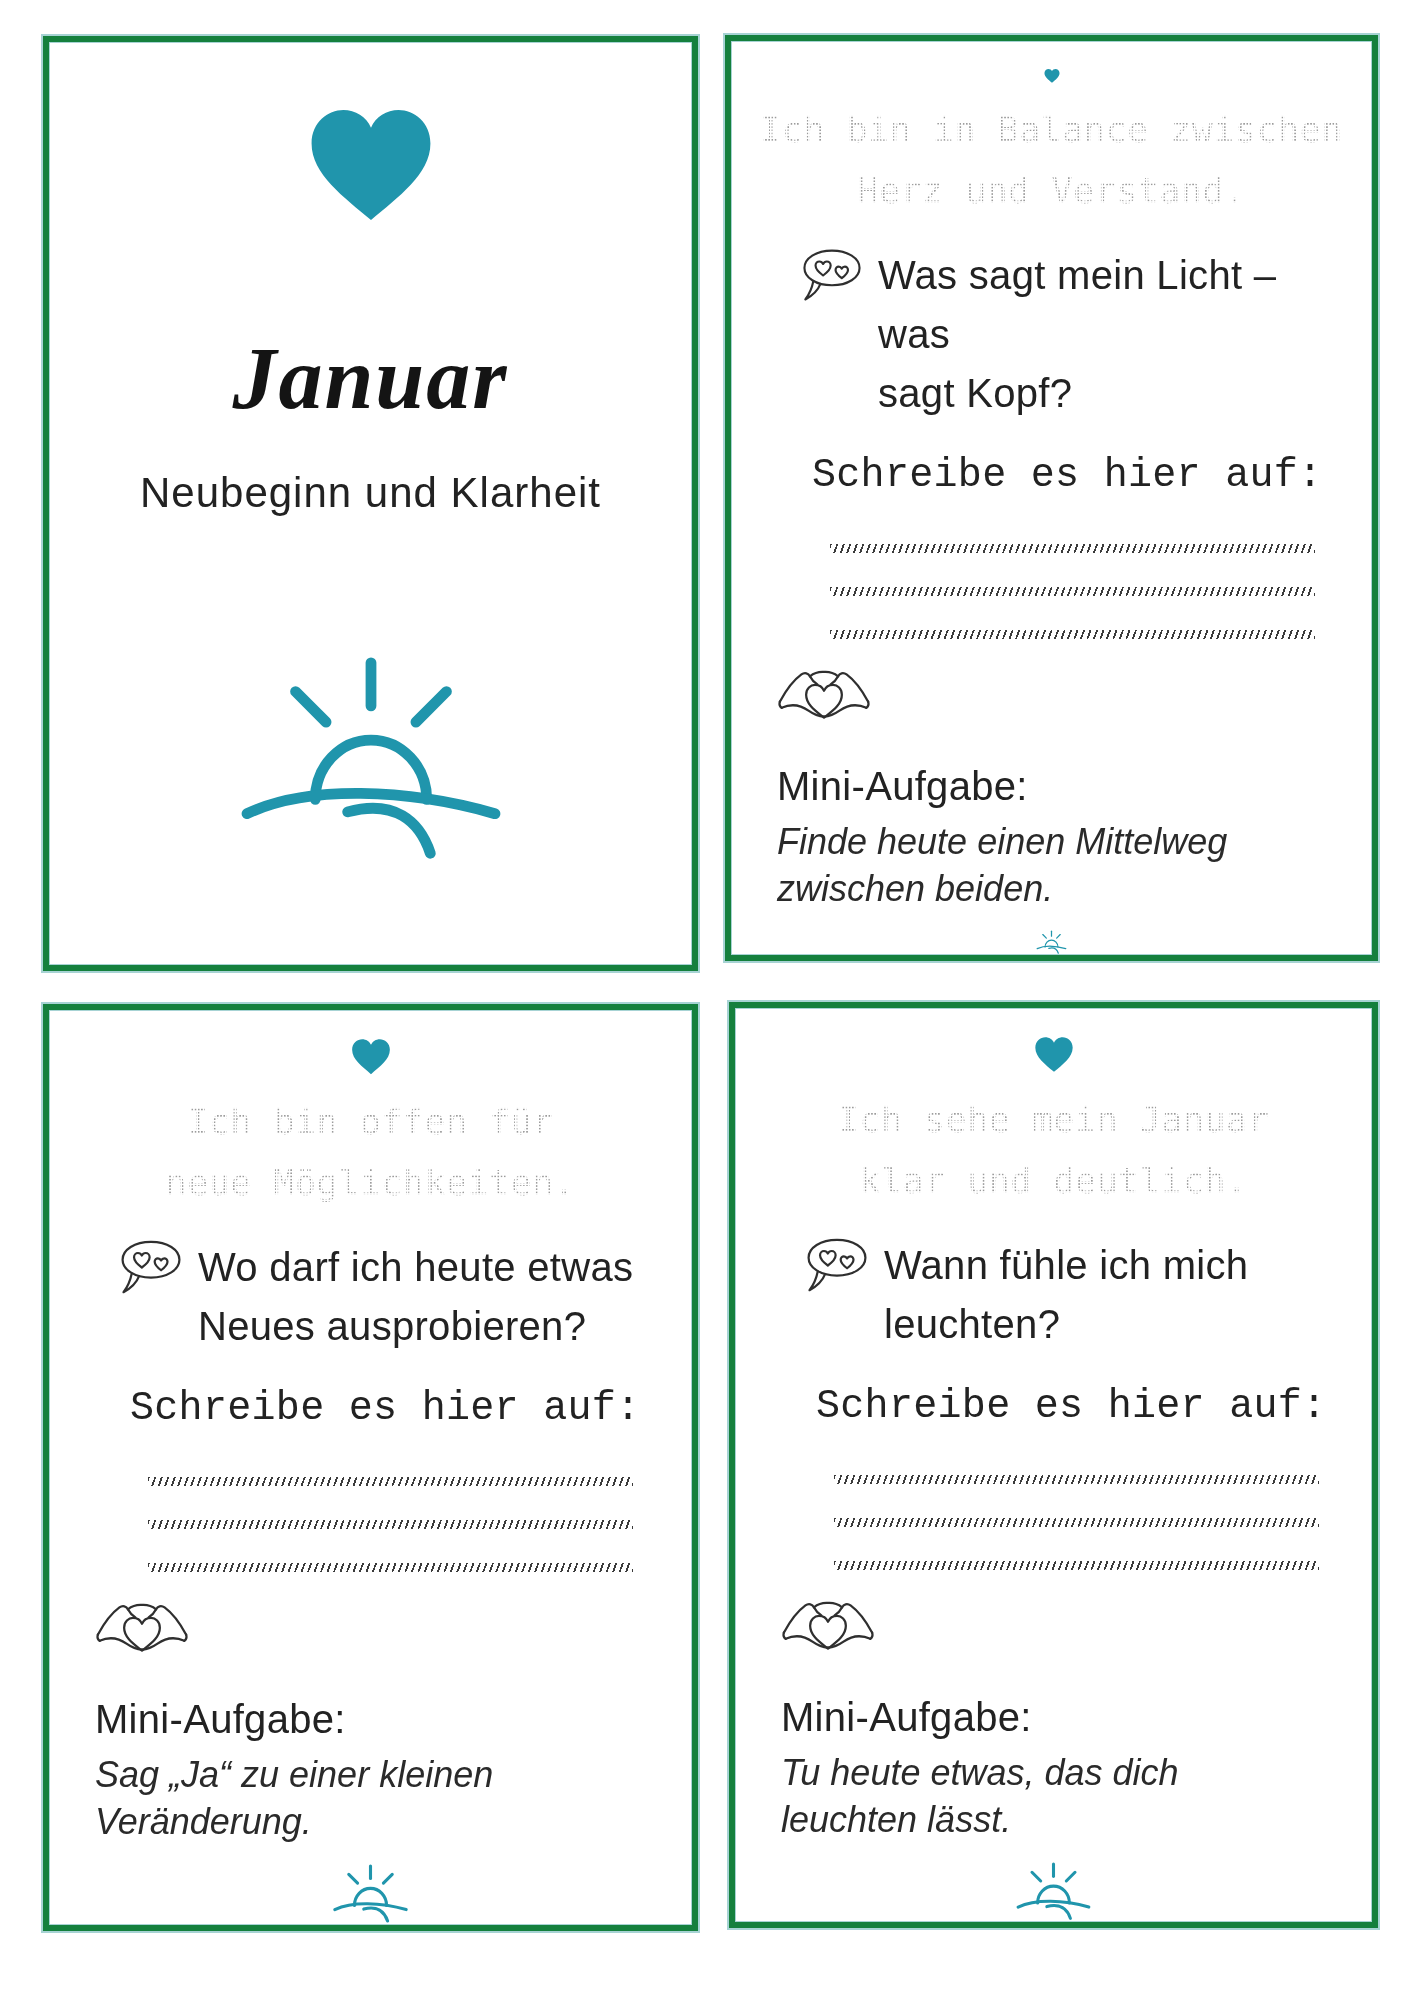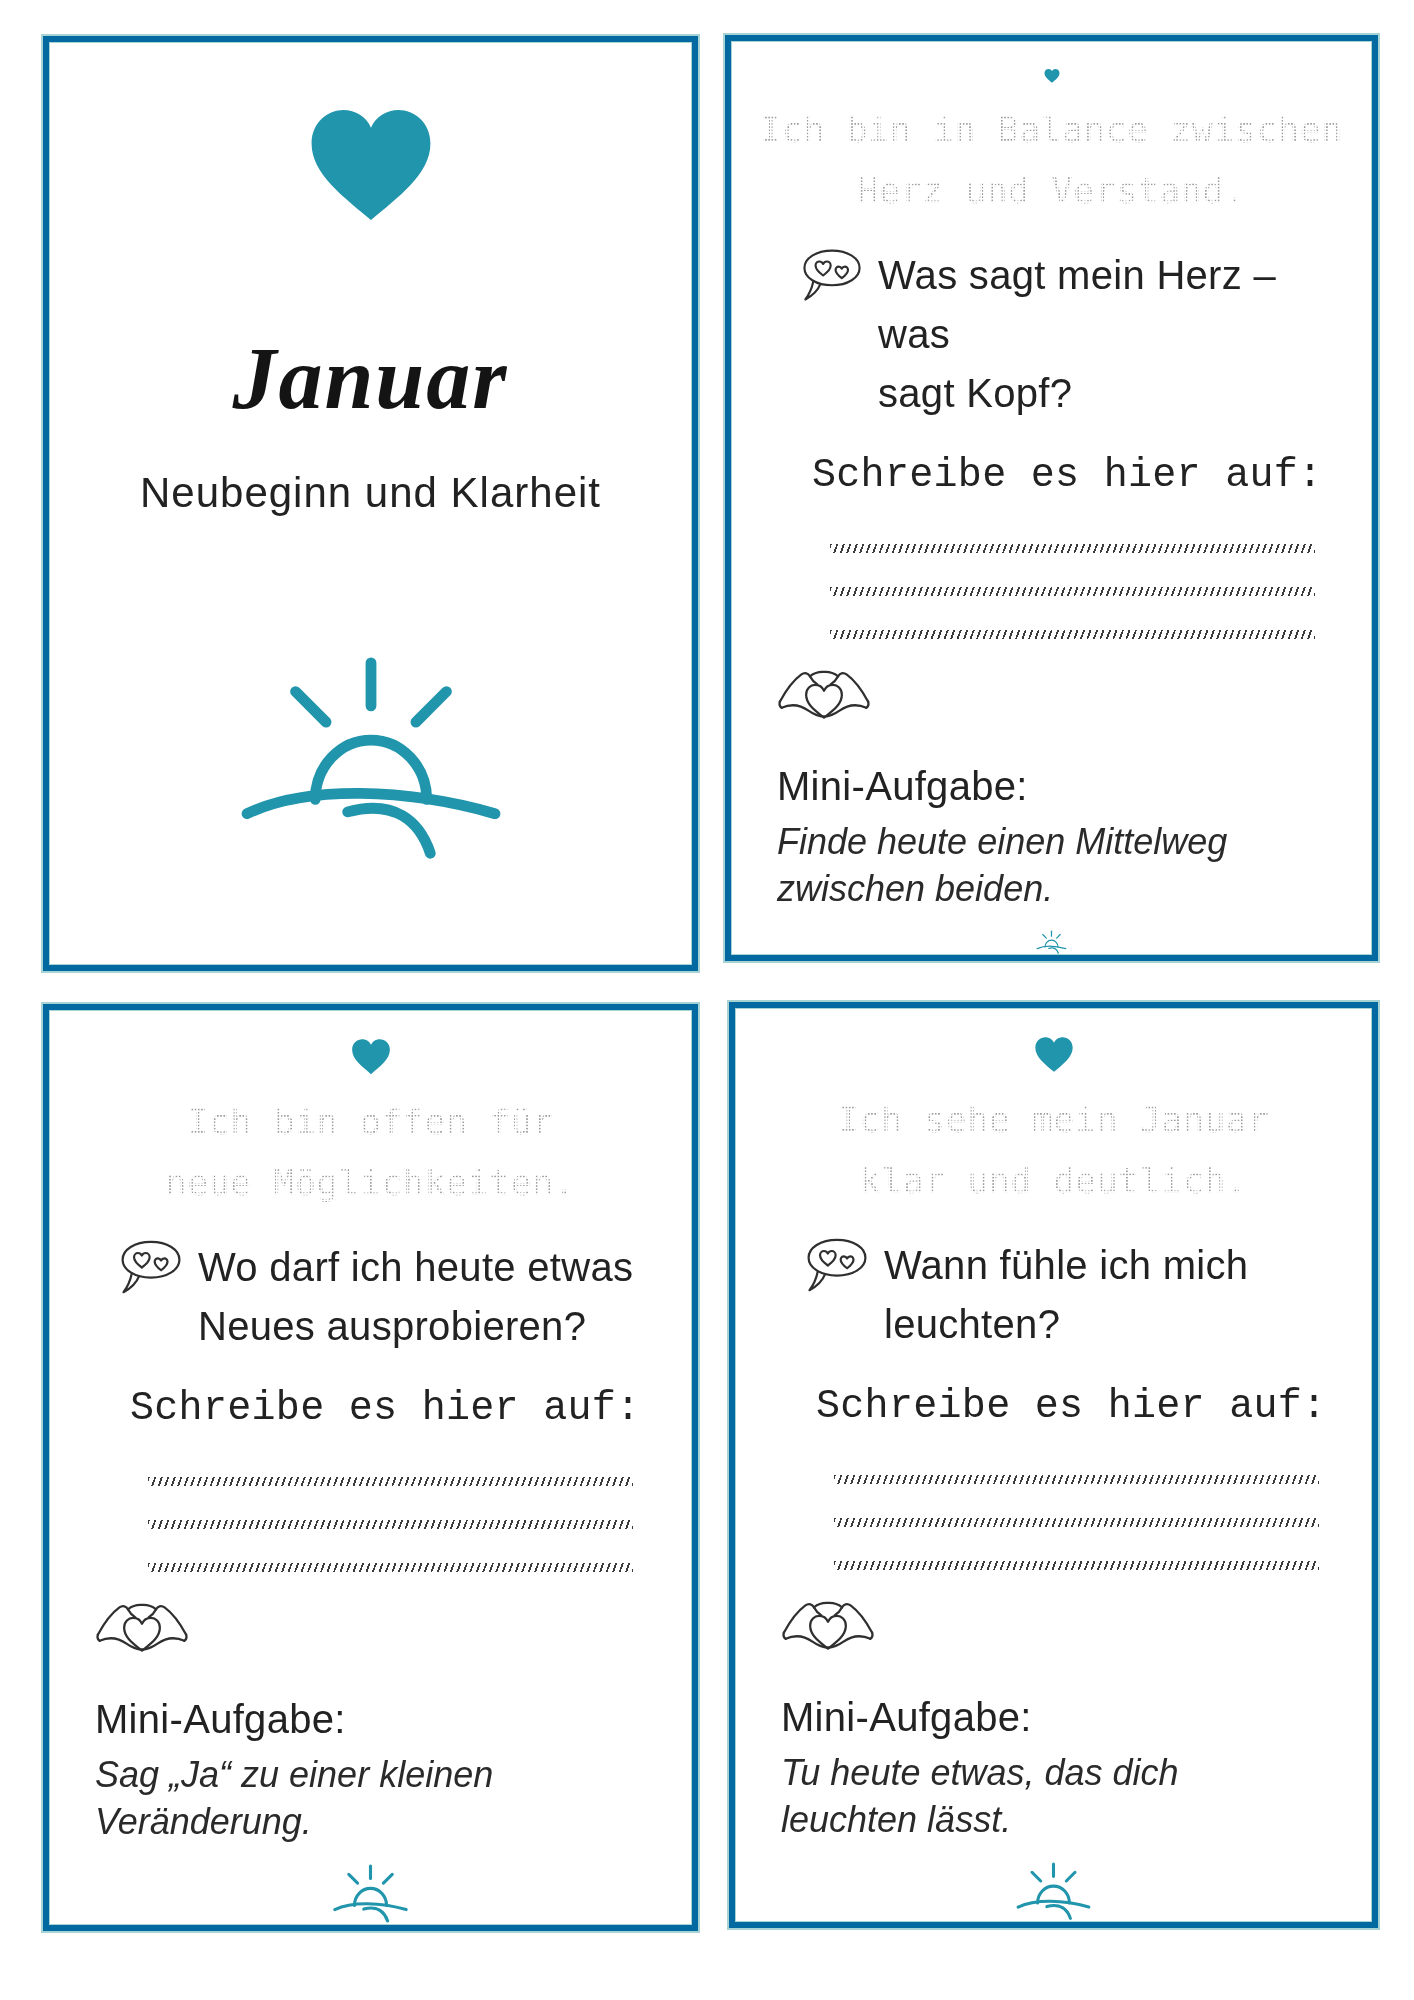--- a/index.html
+++ b/index.html
@@ -2,21 +2,21 @@
 <html><head>
 <meta charset="utf-8">
 <style>
   html,body { margin:0; padding:0; background:#ffffff; }
   .page {
     position:relative; width:1414px; height:2000px; background:#ffffff;
     font-family:"Liberation Sans", sans-serif; overflow:hidden;
   }
   .card {
     position:absolute; box-sizing:border-box;
-    border:2px solid #a7d3d4; background:#0369a1; padding:6px;
+    border:2px solid #a7d3d4; background:#15803d; padding:6px;
   }
   .card-inner {
     box-sizing:border-box; width:100%; height:100%;
     border:1px solid #a7d3d4; background:#ffffff;
     display:flex; flex-direction:column; padding:0 26px;
   }
   .c1 { left:41px;  top:34px;   width:659px; height:939px; }
   .c2 { left:723px; top:33px;   width:657px; height:930px; }
   .c3 { left:41px;  top:1002px; width:659px; height:931px; }
   .c4 { left:727px; top:1000px; width:653px; height:930px; }
@@ -136,21 +136,21 @@
         </svg>
       <div class="affirmation">
         <div>Ich bin in Balance zwischen</div>
         <div>Herz und Verstand.</div>
       </div>
       <div class="prompt-row">
         <svg class="icon icon-ink" width="66" height="59">
             <use href="#sym-bubble"></use>
           </svg>
         <div class="prompt-text">
-          <div>Was sagt mein Herz – was</div>
+          <div>Was sagt mein Licht – was</div>
           <div>sagt Kopf?</div>
         </div>
       </div>
       <div class="write-label">Schreibe es hier auf:</div>
       <div class="lines-wrap">
         <div class="wline"></div>
         <div class="wline"></div>
         <div class="wline"></div>
       </div>
       <div class="mini-row">

